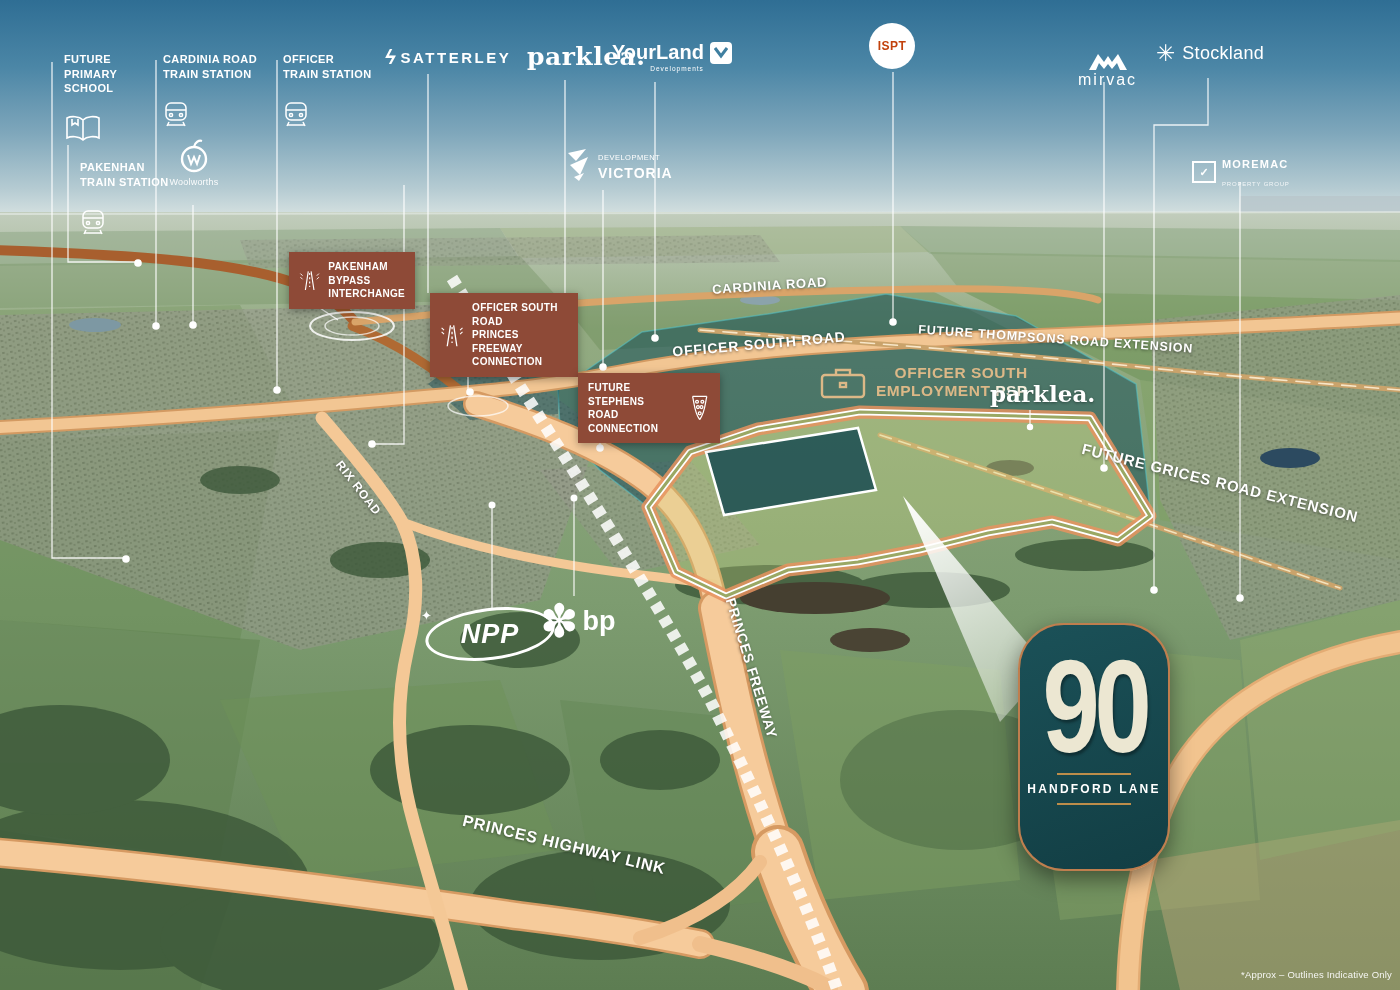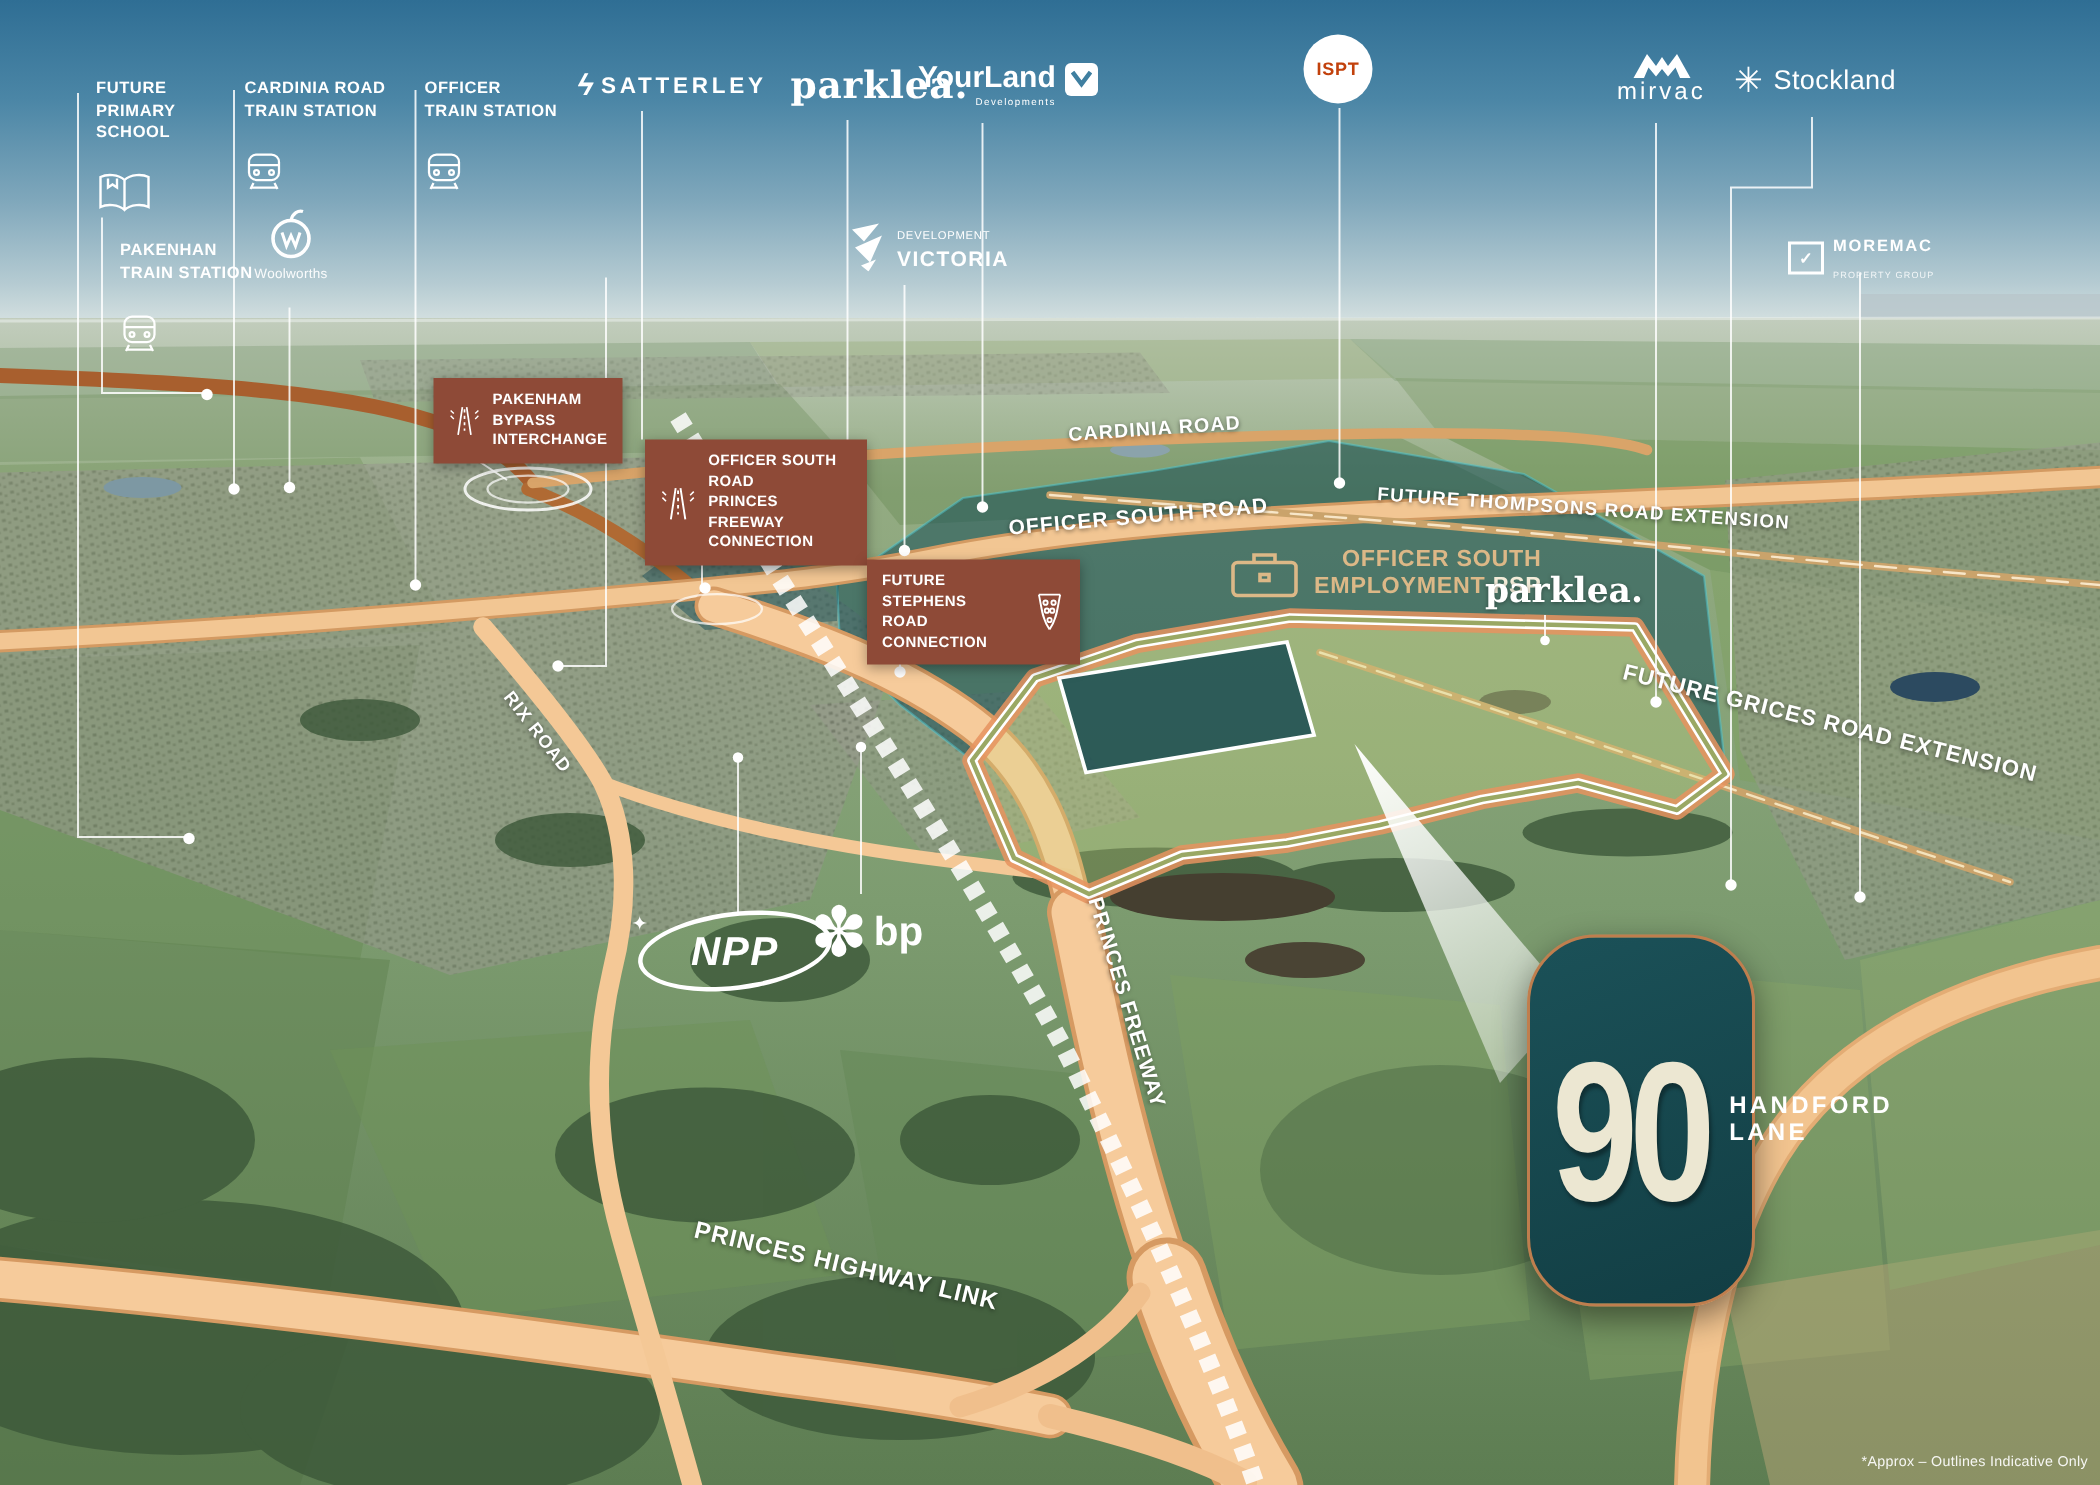--- a/index.html
+++ b/index.html
@@ -22,21 +22,21 @@
   .satterley .bolt{font-size:20px;font-weight:bold;font-style:italic;}
   .satterley .txt{font-size:15px;font-weight:bold;letter-spacing:2.5px;}
   .parklea-top{left:527px;top:42px;font-family:"DejaVu Serif",serif;font-weight:bold;font-size:25px;letter-spacing:.5px;}
   .yourland{display:flex;align-items:flex-start;gap:6px;}
   .yourland .nm{font-size:20px;font-weight:600;line-height:1;}
   .yourland .sub{display:block;font-size:6.5px;letter-spacing:1px;text-align:right;margin-top:2px;}
   .yourland .ybox{width:22px;height:22px;background:#fff;border-radius:4px;display:flex;align-items:center;justify-content:center;}
   .ispt{left:869px;top:23px;width:46px;height:46px;background:#fff;border-radius:50%;
         display:flex;align-items:center;justify-content:center;color:#c2410c;font-weight:bold;
         font-size:12px;letter-spacing:.5px;}
-  .mirvac{left:1078px;top:34px;display:flex;flex-direction:column;align-items:center;}
+  .mirvac{left:1078px;top:52px;display:flex;flex-direction:column;align-items:center;}
   .mirvac .txt{font-size:16px;letter-spacing:2px;margin-top:1px;}
   .stockland{left:1156px;top:42px;display:flex;align-items:center;gap:7px;}
   .stockland .star{font-size:23px;line-height:1;}
   .stockland .txt{font-size:18px;font-weight:500;letter-spacing:.3px;}
   .woolworths{left:162px;top:138px;width:64px;display:flex;flex-direction:column;align-items:center;}
   .woolworths .txt{font-size:9px;letter-spacing:.2px;margin-top:3px;opacity:.95;}
   .devvic{left:566px;top:146px;display:flex;align-items:center;gap:6px;}
   .devvic .l1{font-size:7.5px;letter-spacing:.5px;}
   .devvic .l2{font-size:14px;font-weight:bold;letter-spacing:1px;line-height:1.05;}
   .moremac{left:1192px;top:154px;display:flex;align-items:center;gap:6px;}
@@ -53,25 +53,25 @@
   .bp .txt{font-size:27px;font-weight:bold;}
   
   .psp{position:absolute;left:820px;top:364px;display:flex;align-items:center;gap:10px;text-align:right;}
   .psp .txt{line-height:1.15;font-weight:800;font-size:15.5px;letter-spacing:.5px;color:#dcb887;}
   .psp .white{color:#f4ecd9;}
   .parklea-map{position:absolute;left:990px;top:380px;font-family:"DejaVu Serif",serif;
       font-weight:bold;font-size:23px;color:#fff;text-shadow:0 1px 3px rgba(0,0,0,.4);}
   
   .badge{position:absolute;left:1018px;top:623px;width:148px;height:244px;border-radius:46px;
       background:linear-gradient(160deg,#1b5158,#123e44);border:2px solid #bf7e4e;
-      box-shadow:0 8px 22px rgba(0,0,0,.45);display:flex;flex-direction:row;align-items:center;}
+      box-shadow:0 8px 22px rgba(0,0,0,.45);display:flex;flex-direction:column;align-items:center;}
   .badge .num{font-size:132px;line-height:1;font-weight:800;color:#ece7d2;
       transform:scaleX(.78);letter-spacing:-7px;margin-top:16px;text-shadow:2px 3px 3px rgba(0,0,0,.35);}
   .badge .rule{width:74px;height:2px;background:#bd8d4a;}
-  .badge .nm{font-size:16px;font-weight:800;letter-spacing:2.2px;color:#fff;margin:7px 0;}
+  .badge .nm{font-size:12px;font-weight:800;letter-spacing:2.2px;color:#fff;margin:7px 0;}
   .fineprint{position:absolute;right:8px;bottom:10px;color:#fff;font-size:9.5px;letter-spacing:.2px;opacity:.92;}
 </style>
 </head>
 <body>
 
 <div id="stage">
 
   <svg id="bg" width="1400" height="990" viewBox="0 0 1400 990">
     <defs>
       <linearGradient id="sky" x1="0" y1="0" x2="0" y2="1">

